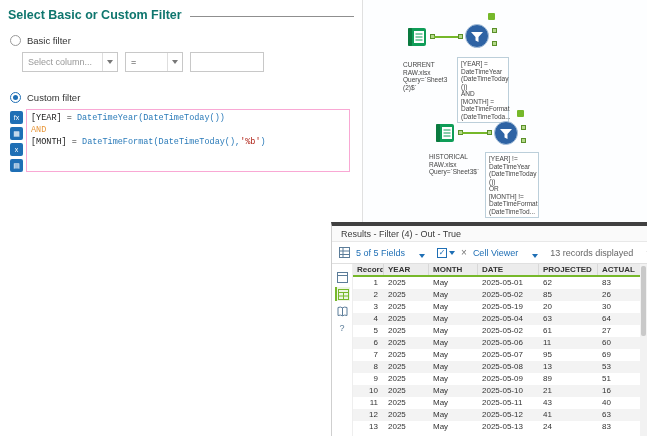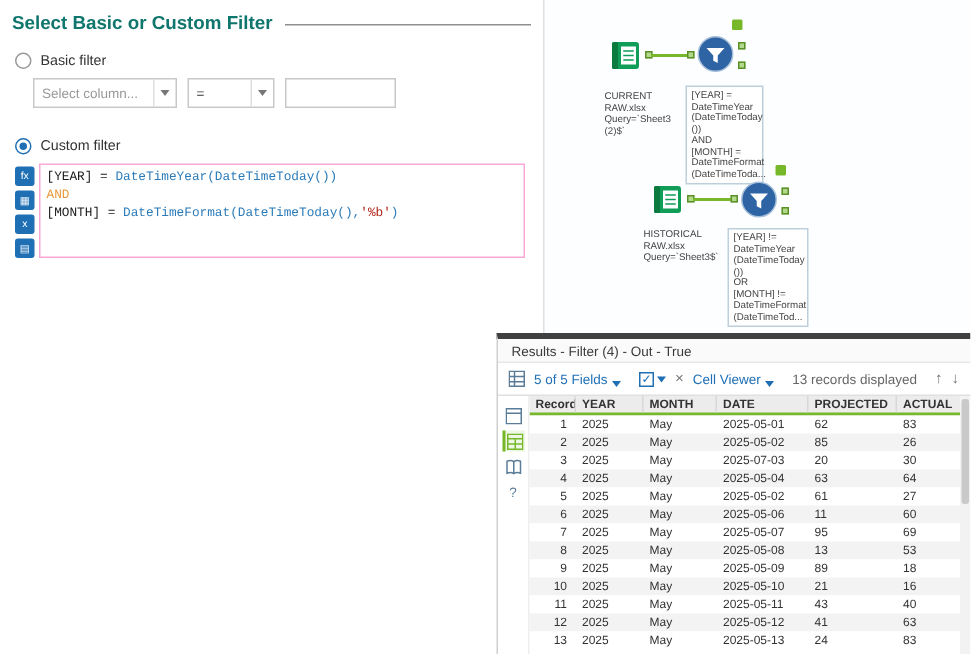--- a/index.html
+++ b/index.html
@@ -41,21 +41,21 @@
   .conn{position:absolute;height:2px;background:#76b82a}
   .anchor{position:absolute;width:5px;height:5px;background:#b4d98a;border:1px solid #5a8f29}
   .badge{position:absolute;width:7px;height:7px;background:#76b82a;border-radius:1px}
   .tool-annotation{position:absolute;font-size:6.5px;line-height:7.5px;color:#444;white-space:pre-line;cursor:pointer}
   .filter-annotation{position:absolute;font-size:6.5px;line-height:7.5px;color:#444;white-space:pre-line;border:1px solid #bccfda;background:#fff;padding:2px 3px;cursor:pointer}
 
   
   #results{position:absolute;left:331px;top:222px;width:316px;height:214px;background:#fff;border-left:1px solid #cfcfcf;border-top:4px solid #404040}
   .results-header{height:16px;display:flex;align-items:center;padding:0 9px;font-size:9px;color:#3a3a3a;background:#fafafa;border-bottom:1px solid #e8e8e8}
   .results-toolbar{height:22px;display:flex;align-items:center;gap:6px;padding:0 7px;border-bottom:1px solid #e0e0e0;font-size:9px}
-  .tb-link{color:#1f6fb5;display:flex;align-items:flex-end;gap:3px;cursor:pointer;white-space:nowrap}
+  .tb-link{color:#1f6fb5;display:flex;align-items:flex-end;gap:14px;cursor:pointer;white-space:nowrap}
   .tri.blue{border-top-color:#1f6fb5}
   .tb-sep{width:1px;height:13px;background:#ddd}
   .tb-text{color:#666;white-space:nowrap}
   .spacer{flex:1}
   .tb-icon{color:#777;font-size:10px;line-height:10px;cursor:pointer;display:flex;align-items:center;gap:2px}
   .checkbox{width:10px;height:10px;border:1px solid #1f6fb5;color:#1f6fb5;font-size:8px;line-height:8px;text-align:center;display:inline-block}
   .results-body{position:absolute;top:38px;left:0;right:0;bottom:0;display:flex}
   .side-strip{width:21px;display:flex;flex-direction:column;align-items:center;gap:3px;padding-top:6px;border-right:1px solid #eee;flex:none}
   .strip-icon{width:15px;height:14px;display:flex;align-items:center;justify-content:center;color:#5b7c99;font-size:9px;cursor:pointer}
   .strip-icon.selected{border-left:2px solid #76b82a;background:#eef6e4}
@@ -277,21 +277,21 @@
               <div class="tcell c1">2025</div>
               <div class="tcell c2">May</div>
               <div class="tcell c3">2025-05-02</div>
               <div class="tcell c4">85</div>
               <div class="tcell c5">26</div>
             </div>
             <div class="trow">
               <div class="tcell c0">3</div>
               <div class="tcell c1">2025</div>
               <div class="tcell c2">May</div>
-              <div class="tcell c3">2025-07-03</div>
+              <div class="tcell c3">2025-05-19</div>
               <div class="tcell c4">20</div>
               <div class="tcell c5">30</div>
             </div>
             <div class="trow alt">
               <div class="tcell c0">4</div>
               <div class="tcell c1">2025</div>
               <div class="tcell c2">May</div>
               <div class="tcell c3">2025-05-04</div>
               <div class="tcell c4">63</div>
               <div class="tcell c5">64</div>
@@ -327,21 +327,21 @@
               <div class="tcell c3">2025-05-08</div>
               <div class="tcell c4">13</div>
               <div class="tcell c5">53</div>
             </div>
             <div class="trow">
               <div class="tcell c0">9</div>
               <div class="tcell c1">2025</div>
               <div class="tcell c2">May</div>
               <div class="tcell c3">2025-05-09</div>
               <div class="tcell c4">89</div>
-              <div class="tcell c5">18</div>
+              <div class="tcell c5">51</div>
             </div>
             <div class="trow alt">
               <div class="tcell c0">10</div>
               <div class="tcell c1">2025</div>
               <div class="tcell c2">May</div>
               <div class="tcell c3">2025-05-10</div>
               <div class="tcell c4">21</div>
               <div class="tcell c5">16</div>
             </div>
             <div class="trow">

